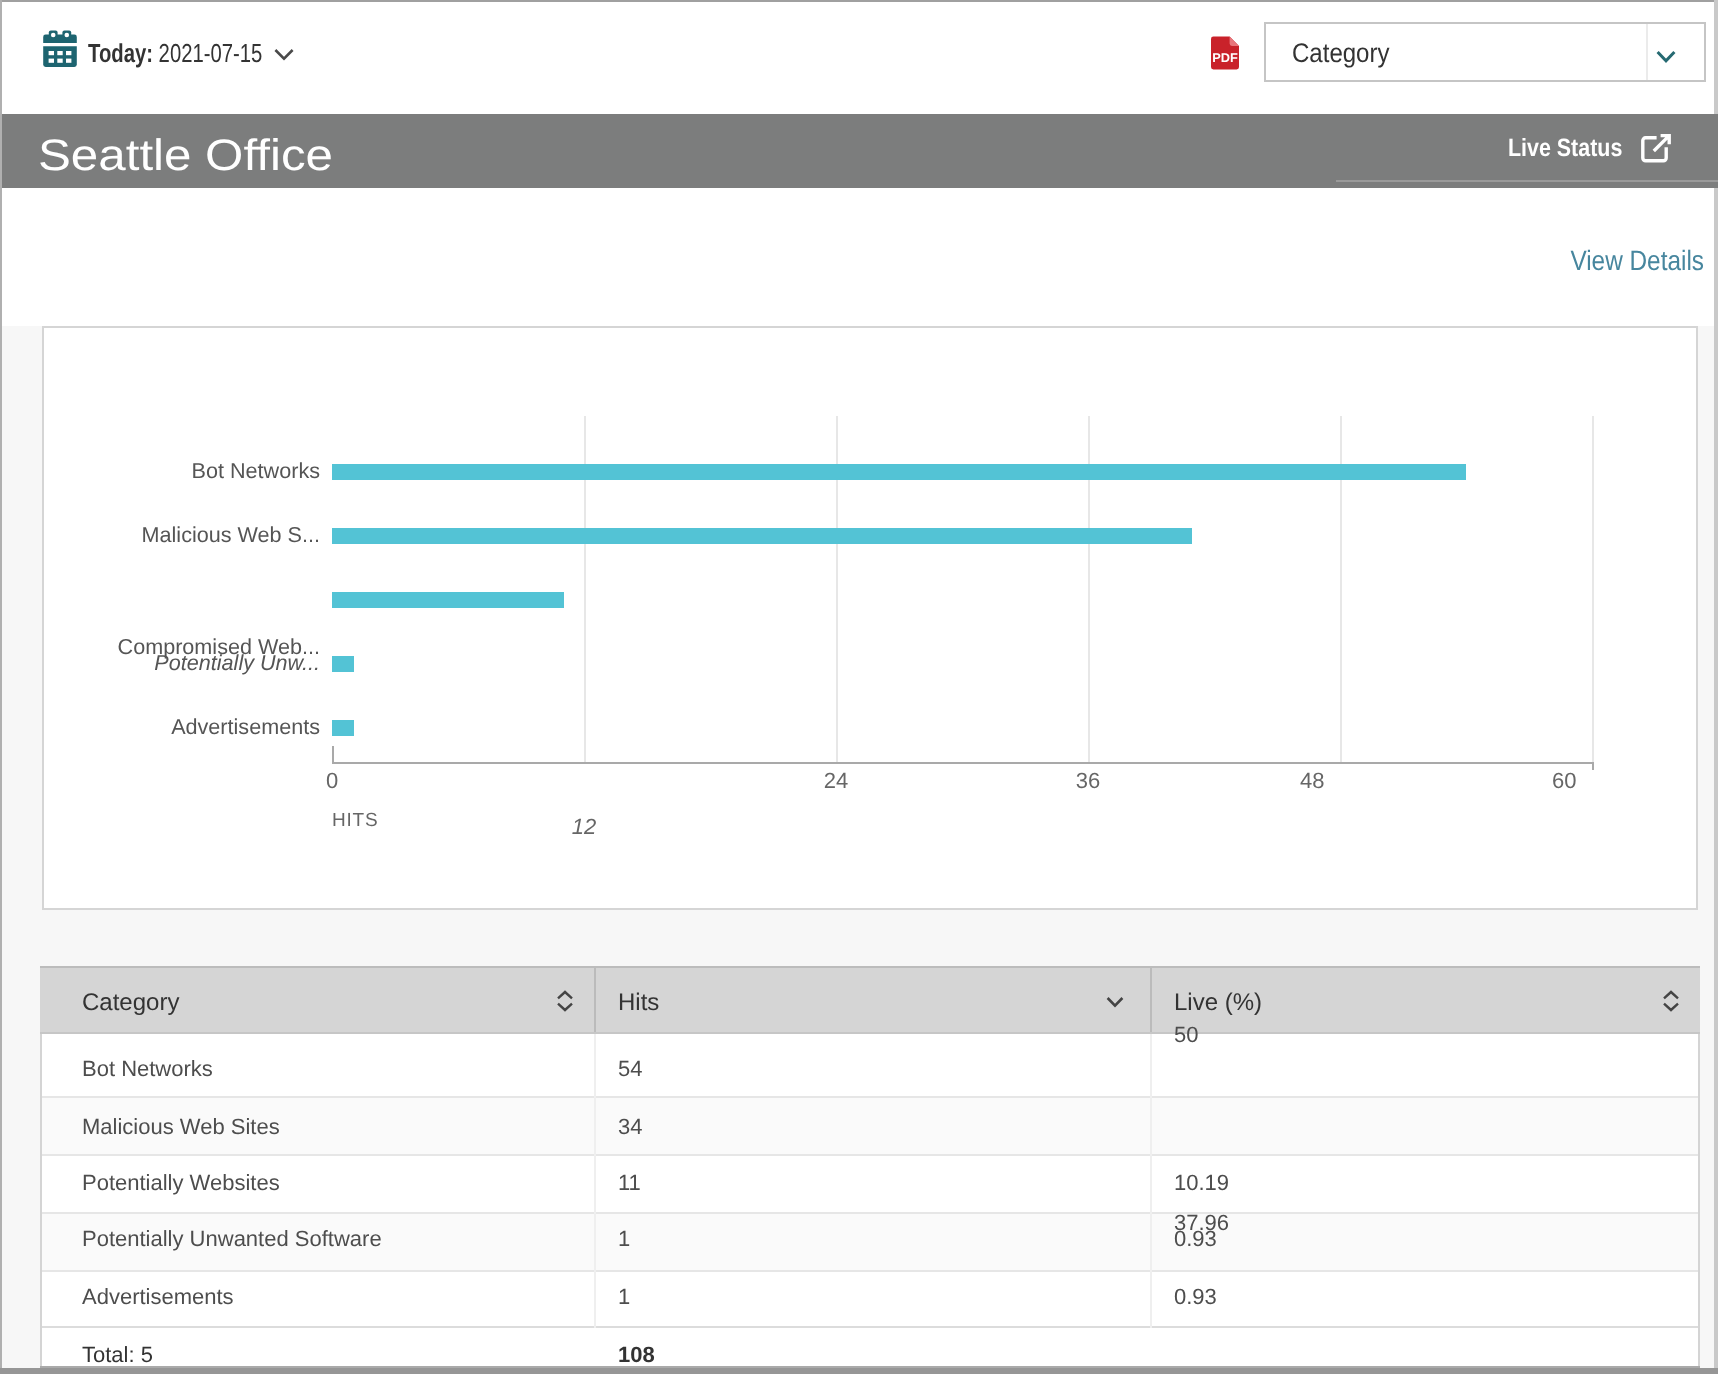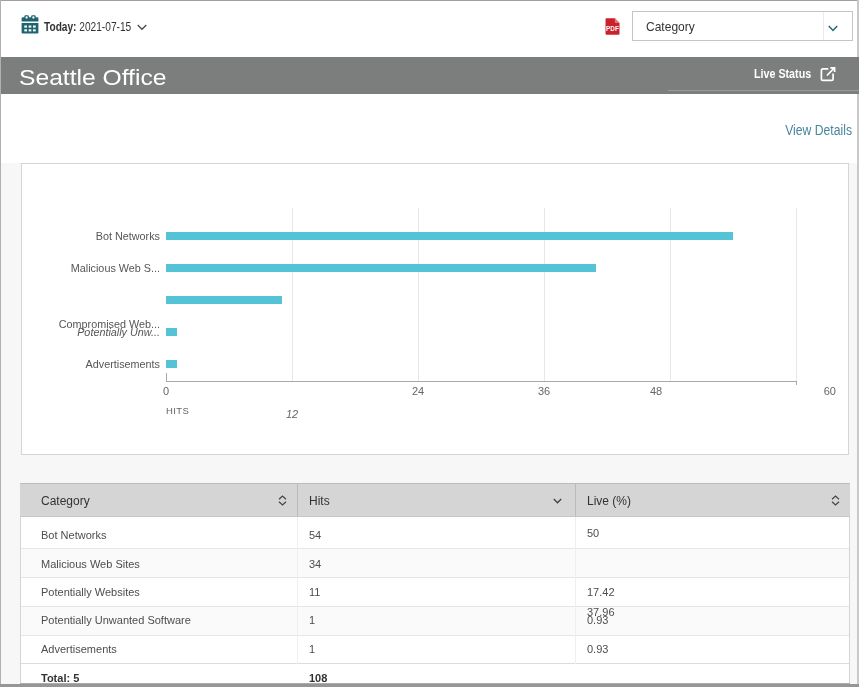--- a/index.html
+++ b/index.html
@@ -81,21 +81,21 @@
 <div class="abs lbl" style="left:0;top:262px;width:160px;text-align:right;font-size:10.8px;color:#555;">Malicious Web S...</div>
 <div class="abs lbl" style="left:0;top:294px;width:160px;text-align:right;font-size:10.8px;color:#555;margin-top:24px;">Compromised Web...</div>
 <div class="abs lbl" style="left:0;top:326px;width:160px;text-align:right;font-size:10.8px;color:#555;font-style:italic;">Potentially Unw...</div>
 <div class="abs lbl" style="left:0;top:358px;width:160px;text-align:right;font-size:10.8px;color:#555;">Advertisements</div>
 
 <div class="abs" style="left:146px;top:385px;width:40px;text-align:center;font-size:11px;color:#666;">0</div>
 <div class="abs" style="left:272px;top:408px;width:40px;text-align:center;font-size:11px;color:#666;font-style:italic;">12</div>
 <div class="abs" style="left:398px;top:385px;width:40px;text-align:center;font-size:11px;color:#666;">24</div>
 <div class="abs" style="left:524px;top:385px;width:40px;text-align:center;font-size:11px;color:#666;">36</div>
 <div class="abs" style="left:650px;top:385px;width:40px;font-size:11px;color:#666;">48</div>
-<div class="abs" style="left:796px;top:385px;width:40px;text-align:right;font-size:11px;color:#666;">60</div>
+<div class="abs" style="left:776px;top:385px;width:40px;text-align:left;font-size:11px;color:#666;">60</div>
 <div class="abs" style="left:166px;top:405px;font-size:9.5px;color:#666;letter-spacing:0.4px;">HITS</div>
 
 <div class="abs" style="left:20px;top:483px;width:830px;height:204px;background:#fff;border-left:1px solid #d4d4d4;border-right:1px solid #d4d4d4;"></div>
 
 <div class="abs" style="left:20px;top:483px;width:830px;height:34px;background:#d5d5d5;border-top:1px solid #bcbcbc;border-bottom:1px solid #c6c6c6;"></div>
 <div class="abs" style="left:297px;top:484px;width:1px;height:32px;background:#bbbbbb;"></div>
 <div class="abs" style="left:575px;top:484px;width:1px;height:32px;background:#bbbbbb;"></div>
 <div class="abs" style="left:41px;top:494px;font-size:12px;color:#333;">Category</div>
 <div class="abs" style="left:309px;top:494px;font-size:12px;color:#333;">Hits</div>
 <div class="abs" style="left:587px;top:494px;font-size:12px;color:#333;">Live (%)</div>
@@ -117,34 +117,34 @@
 <div class="abs" style="left:21px;top:578px;width:828px;height:29px;background:#fff;border-bottom:1px solid #e6e6e6;"></div>
 <div class="abs" style="left:21px;top:607px;width:828px;height:29px;background:#fafafa;border-bottom:1px solid #e6e6e6;"></div>
 <div class="abs" style="left:21px;top:636px;width:828px;height:28px;background:#fff;border-bottom:1px solid #dcdcdc;"></div>
 <div class="abs" style="left:21px;top:664px;width:828px;height:23px;background:#fff;"></div>
 
 <div class="abs" style="left:297px;top:517px;width:1px;height:147px;background:#efefef;"></div>
 <div class="abs" style="left:575px;top:517px;width:1px;height:147px;background:#efefef;"></div>
 
 <div class="abs rt" style="left:41px;top:528.5px;">Bot Networks</div>
 <div class="abs rt" style="left:309px;top:528.5px;">54</div>
-<div class="abs rt" style="left:587px;top:527px;">50</div>
+<div class="abs rt" style="left:587px;top:512px;">50</div>
 <div class="abs rt" style="left:41px;top:558px;">Malicious Web Sites</div>
 <div class="abs rt" style="left:309px;top:558px;">34</div>
 <div class="abs rt" style="left:587px;top:558px;margin-top:48px;">37.96</div>
 <div class="abs rt" style="left:41px;top:585.5px;">Potentially Websites</div>
 <div class="abs rt" style="left:309px;top:585.5px;">11</div>
-<div class="abs rt" style="left:587px;top:585.5px;">17.42</div>
+<div class="abs rt" style="left:587px;top:585.5px;">10.19</div>
 <div class="abs rt" style="left:41px;top:613.5px;">Potentially Unwanted Software</div>
 <div class="abs rt" style="left:309px;top:613.5px;">1</div>
 <div class="abs rt" style="left:587px;top:613.5px;">0.93</div>
 <div class="abs rt" style="left:41px;top:642.5px;">Advertisements</div>
 <div class="abs rt" style="left:309px;top:642.5px;">1</div>
 <div class="abs rt" style="left:587px;top:642.5px;">0.93</div>
-<div class="abs rt" style="left:41px;top:671.5px;font-weight:bold;color:#333;">Total: 5</div>
+<div class="abs rt" style="left:41px;top:671.5px;font-weight:normal;color:#333;">Total: 5</div>
 <div class="abs rt" style="left:309px;top:671.5px;font-weight:bold;color:#333;">108</div>
 <style>.rt { font-size:11px; color:#4d4d4d; line-height:13px; }</style>
 
 <div class="abs" style="left:0;top:0;width:859px;height:1px;background:#a0a0a0;"></div>
 <div class="abs" style="left:0;top:0;width:1px;height:687px;background:#b0b0b0;"></div>
 <div class="abs" style="left:857px;top:94px;width:2px;height:593px;background:#c9c9c9;"></div>
 <div class="abs" style="left:857px;top:0;width:2px;height:57px;background:#c9c9c9;"></div>
 <div class="abs" style="left:20px;top:683px;width:830px;height:2px;background:#aaaaaa;"></div>
 <div class="abs" style="left:0;top:684px;width:859px;height:3px;background:#969696;"></div>
 

